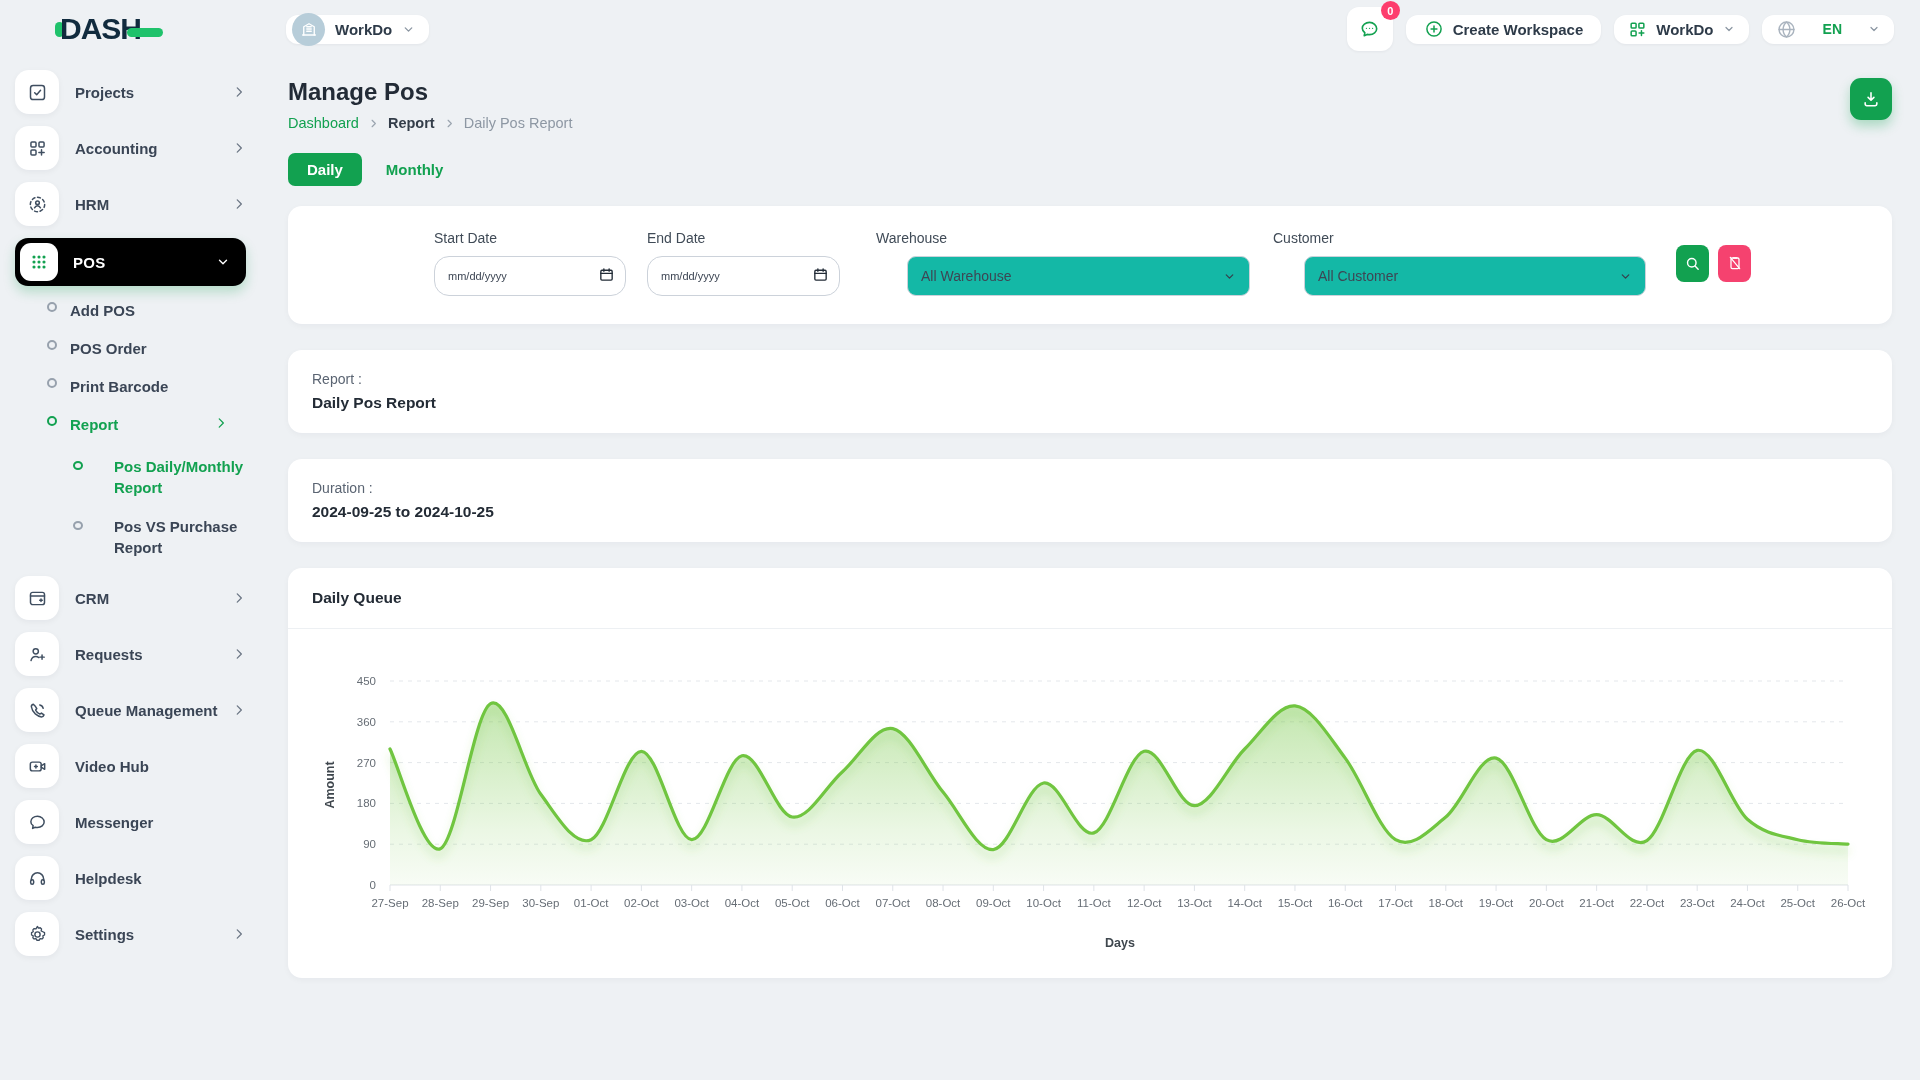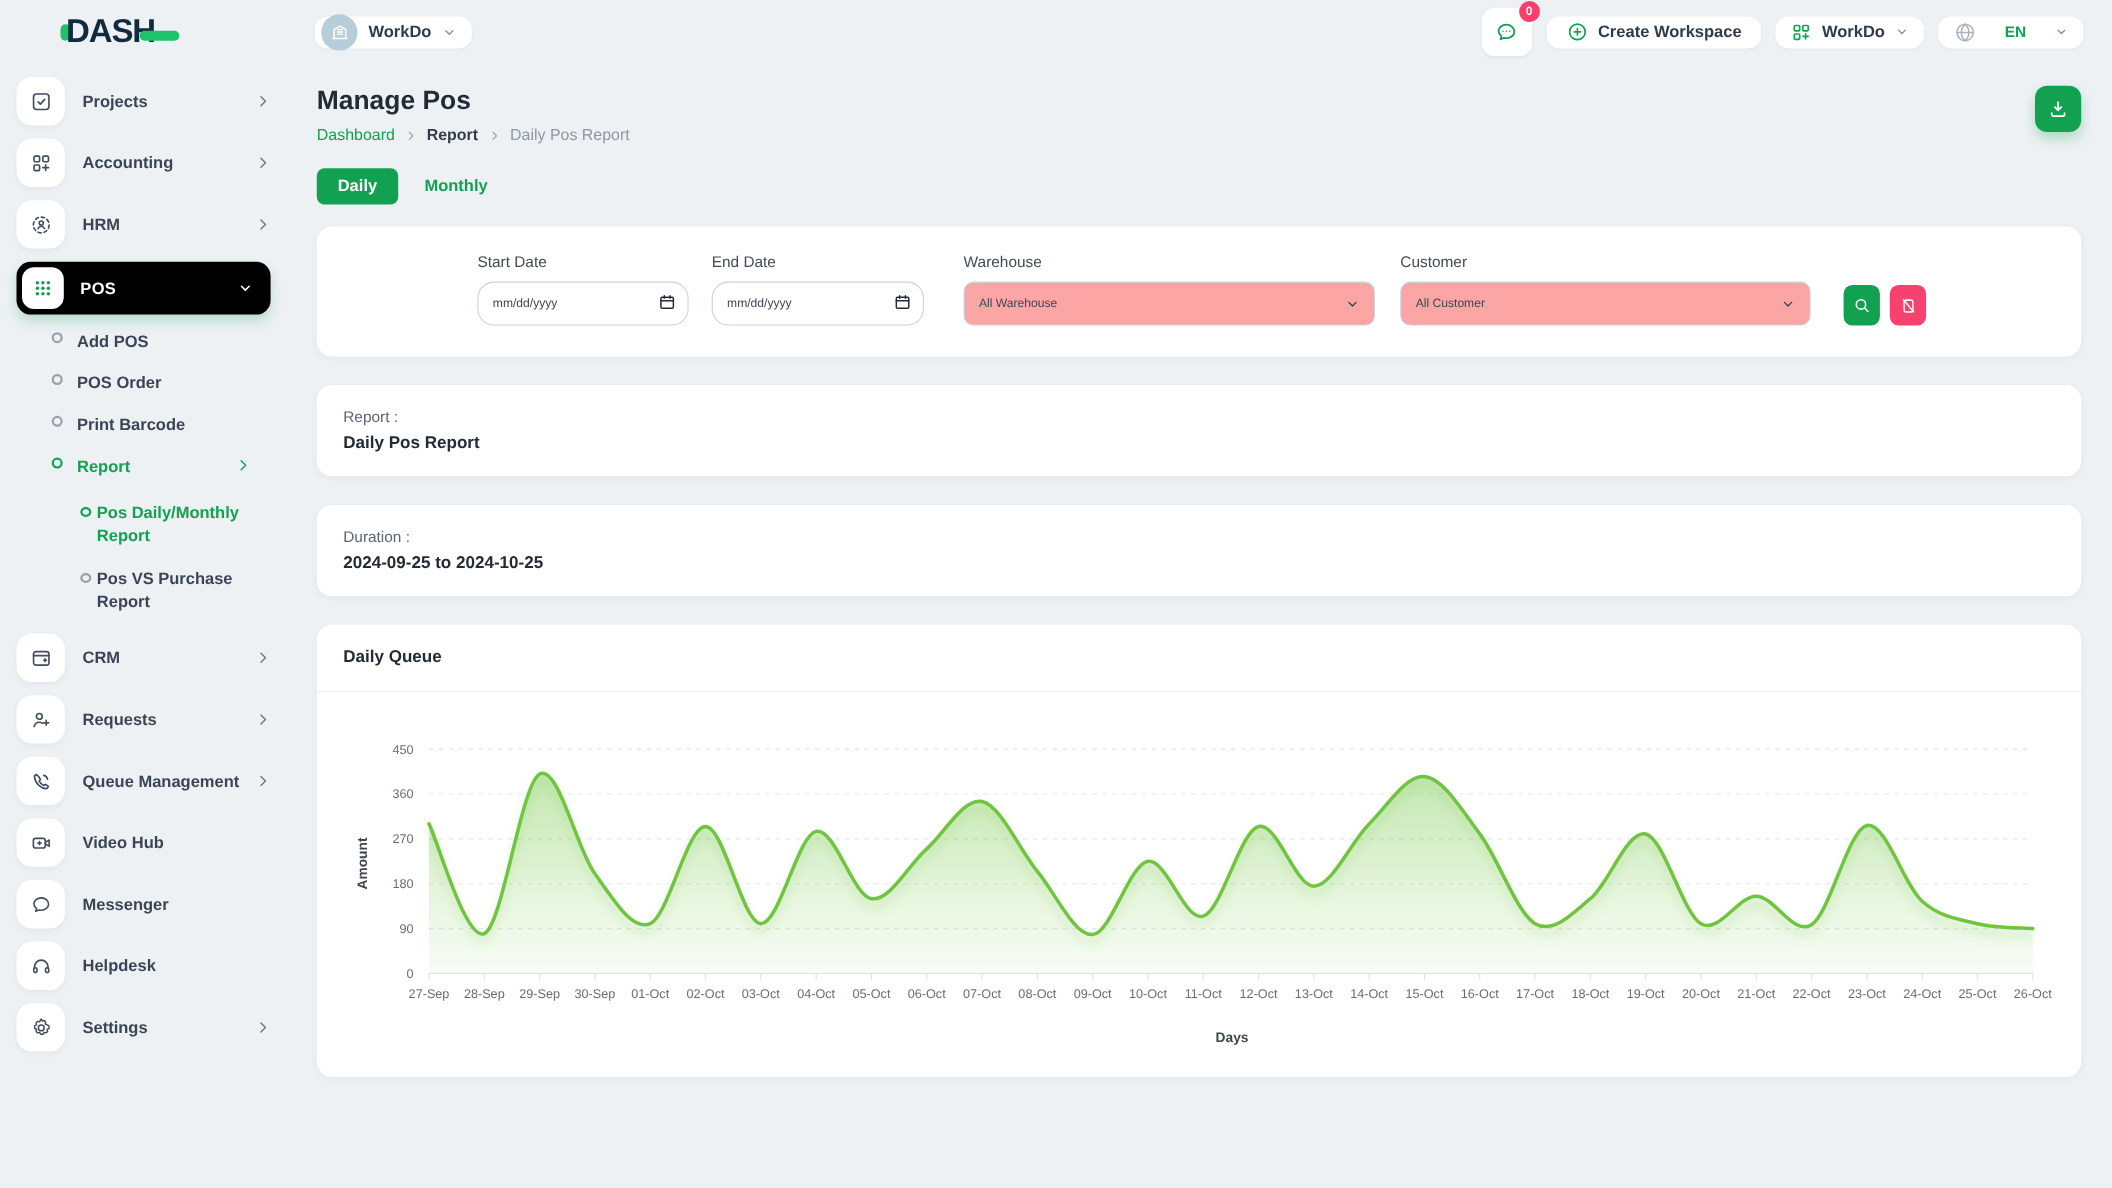--- a/index.html
+++ b/index.html
@@ -51,21 +51,21 @@
   .pos-label { color:#fff; font-weight:700; font-size:15px; margin-left:15px; letter-spacing:.3px; }
   .pos-chev { margin-left:auto; color:#fff; display:flex; }
 
   .sub-item { display:flex; margin:0 0 21px 32px; cursor:pointer; }
   .bullet { width:10px; height:10px; border:2.5px solid #97a1ad; border-radius:50%; flex:0 0 10px; }
   .sub-label { margin-left:13px; font-size:15px; font-weight:600; color:#3a4555; }
   .sub-item.active .bullet { border-color:#12a150; }
   .sub-item.active .sub-label { color:#12a150; }
   .sub2-item { display:flex; align-items:flex-start; margin:0 0 18px 58px; cursor:pointer; }
   .sub2-item .bullet { margin-top:5px; width:9px; height:9px; border-width:2.5px; }
-  .sub2-label { margin-left:5px; font-size:15px; font-weight:600; color:#3a4555; line-height:1.4; width:132px; }
+  .sub2-label { margin-left:31px; font-size:15px; font-weight:600; color:#3a4555; line-height:1.4; width:132px; }
   .sub2-item.active .bullet { border-color:#12a150; }
   .sub2-item.active .sub2-label { color:#12a150; }
 
   
   .main { flex:1; padding:20px 28px 0 26px; min-width:0; }
   .page-head { display:flex; align-items:flex-start; }
   .titles h1 { font-size:24px; font-weight:700; color:#222b36; }
   .breadcrumb { margin-top:9px; display:flex; align-items:center; gap:9px; font-size:14.5px; }
   .bc-link { color:#12a150; cursor:pointer; }
   .bc-sep { color:#9aa4af; display:flex; }
@@ -76,29 +76,29 @@
             box-shadow:0 6px 12px rgba(18,161,80,.3); }
 
   .tabs { margin-top:22px; display:flex; align-items:center; gap:24px; }
   .tab-daily { background:#12a150; color:#fff; border:none; border-radius:7px; padding:8px 19px;
                font-size:15px; font-weight:600; cursor:pointer; font-family:inherit; }
   .tab-monthly { background:none; border:none; color:#12a150; font-size:15px; font-weight:600; cursor:pointer; font-family:inherit; }
 
   .card { background:#fff; border-radius:14px; box-shadow:0 2px 6px rgba(16,24,40,.04); }
 
   .filter-card { margin-top:20px; padding:24px 24px 28px; }
-  .filter-row { display:flex; align-items:flex-end; }
+  .filter-row { display:flex; align-items:center; }
   .f-spacer { width:122px; flex:0 0 122px; }
   .field label { display:block; font-size:14px; color:#404b57; margin-bottom:10px; font-weight:400; }
   .inp { position:relative; }
   .inp input { width:100%; height:40px; border:1px solid #ccd2da; border-radius:15px; padding:0 36px 0 13px;
                font-size:11px; color:#3d4654; font-family:inherit; background:#fff; }
   .cal-ico { position:absolute; right:11px; top:10px; color:#222b36; pointer-events:none; }
   .select { height:40px; border:1px solid #ccd2da; border-radius:9px; display:flex; align-items:center;
-            padding:0 13px; font-size:11px; color:#3d4654; cursor:pointer; background:#fca5a5; }
+            padding:0 13px; font-size:14px; color:#3d4654; cursor:pointer; background:#14b8a6;margin-left:31px; }
   .select .chev { margin-left:auto; color:#36404c; }
   .w-start { width:192px; }
   .w-end { width:193px; margin-left:21px; }
   .w-wh { width:374px; margin-left:36px; }
   .w-cu { width:373px; margin-left:23px; }
   .f-btns { display:flex; gap:9px; margin-left:30px; }
   .sq-btn { width:33px; height:37px; border:none; border-radius:8px; color:#fff; display:flex;
             align-items:center; justify-content:center; cursor:pointer; }
   .sq-search { background:#12a150; }
   .sq-reset { background:#f5426f; }

